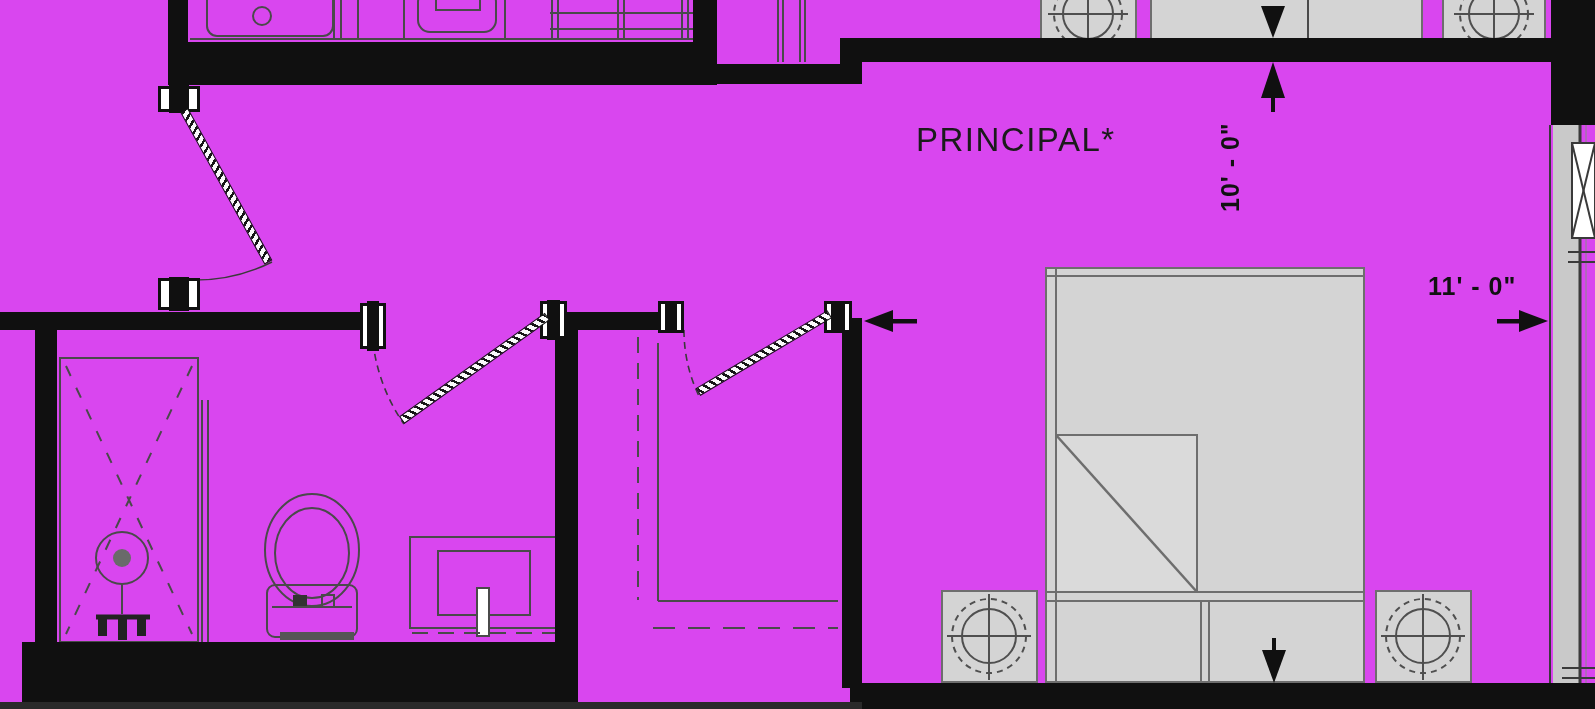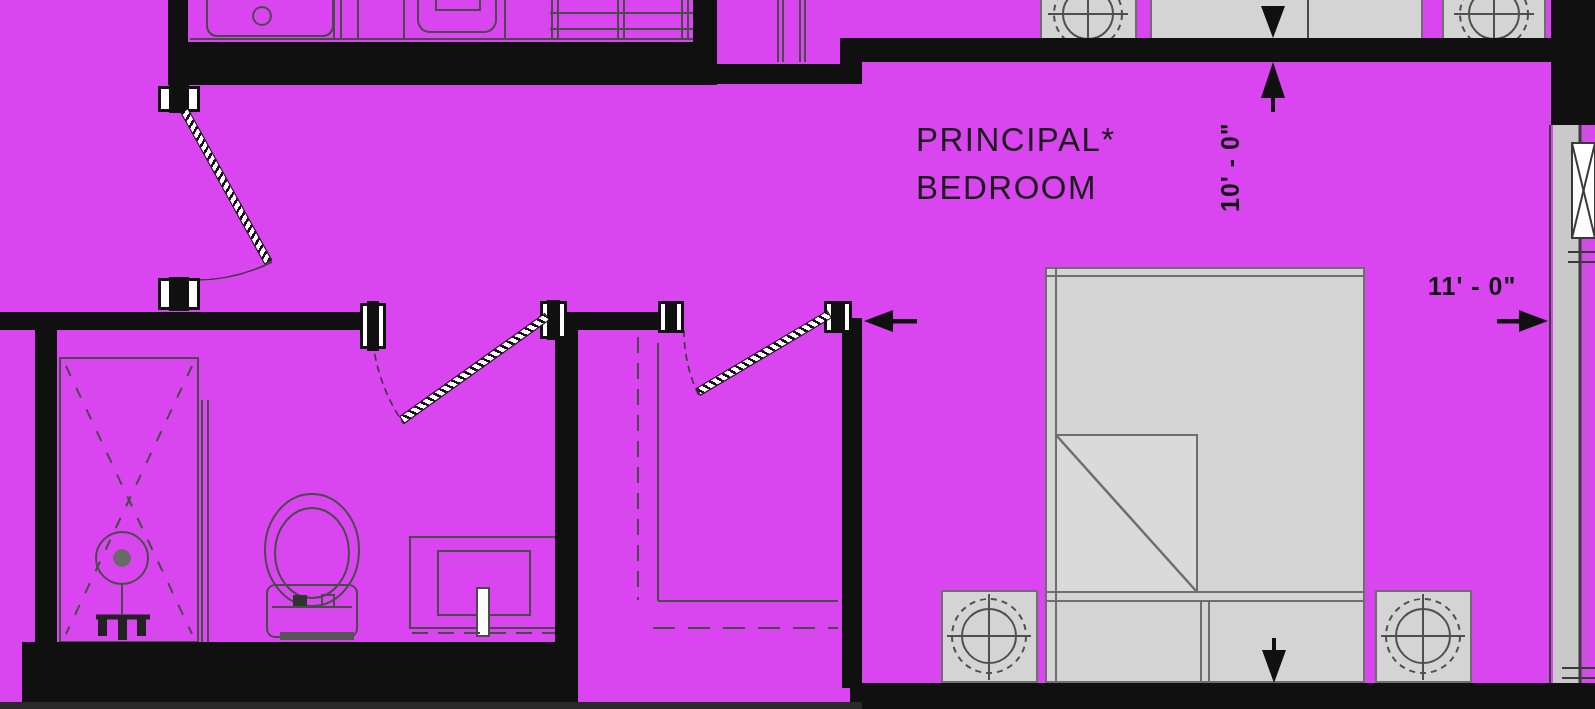--- a/index.html
+++ b/index.html
@@ -223,20 +223,19 @@
   <div class="jamb" style="left:824px;top:301px;width:28px;height:32px;">
       <div class="plug"></div>
     </div>
 
   <div class="leaf" style="left:188px;top:108px;width:174px;transform:rotate(61deg);"></div>
   <div class="leaf" style="left:550px;top:320px;width:179px;transform:rotate(144.5deg);"></div>
   <div class="leaf" style="left:832px;top:318px;width:153px;transform:rotate(149.4deg);"></div>
 
   <div class="room-label" style="left:916px;top:116px;">
     <div>PRINCIPAL*</div>
-    <div>BEDROOM</div>
   </div>
 
   <div class="dim vert" style="left:1216px;top:212px;">10' - 0"</div>
 
   <div class="dim" style="left:1428px;top:272px;">11' - 0"</div>
 
 </div>
 
 </body></html>

